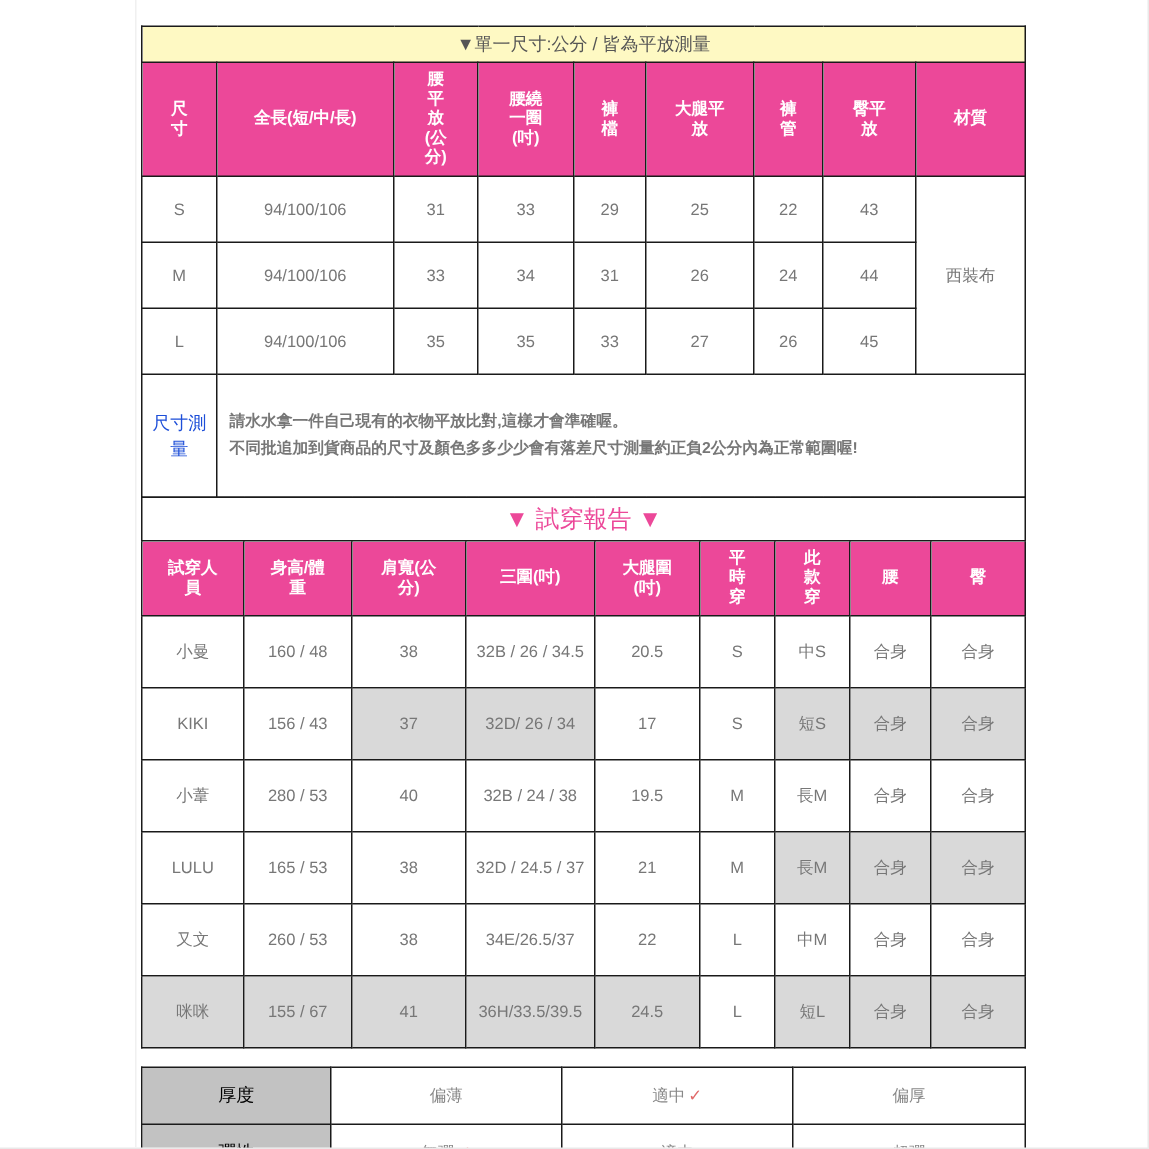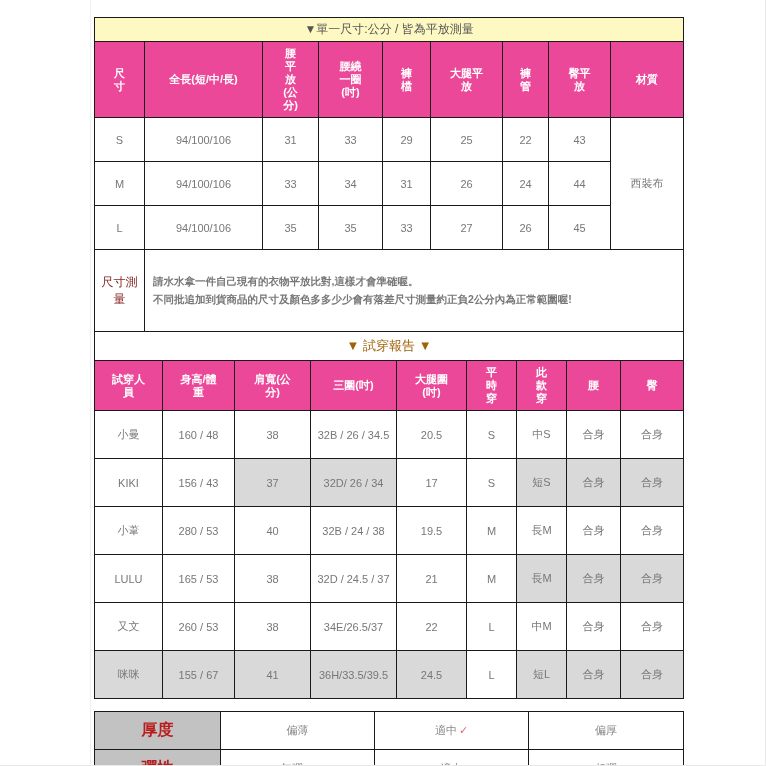--- a/index.html
+++ b/index.html
@@ -12,35 +12,35 @@
   .page-divider{position:absolute;left:90px;top:0;bottom:0;width:1px;background:#f0f0f0;}
   .content{position:absolute;left:94px;top:17px;width:589px;}
 
   table{border-collapse:collapse;table-layout:fixed;width:589px;}
   td,th{border:1px solid #1a1a1a;text-align:center;vertical-align:middle;
         font-size:11px;color:#777;font-weight:normal;padding:2px;overflow:hidden;}
 
   tr.dark th{background:#ec4899;color:#fff;font-weight:bold;font-size:11px;
              white-space:pre-line;line-height:13px;padding:5px 17px;}
   td.title-row{background:#fef9c3;color:#555;font-size:12px;height:19px;padding:2px;}
-  td.banner-row{background:#fff;color:#a16207;font-size:13px;height:24px;padding:2px;}
+  td.banner-row{background:#fff;color:#ec4899;font-size:16px;height:24px;padding:2px;}
 
   #size-body td{height:39px;}
   #fit-body td{height:43px;}
   td.hl{background:#d9d9d9;}
 
-  td.measure-label{font-size:12px;color:#7f1d1d;height:56px;}
+  td.measure-label{font-size:12px;color:#1d4ed8;height:56px;}
   td.measure-note{text-align:left;padding:20px 8px;}
   td.measure-note p{margin:5px 0;font-size:10.5px;font-weight:bold;color:#777;line-height:13px;}
 
   .footnotes{margin:10px 0 0 3px;}
   .footnotes p{margin:0;font-size:10px;color:#999;line-height:17px;}
 
   #fabric-table{margin-top:12px;}
-  #fabric-table th.fab-label{background:#c2c2c2;color:#b91c1c;font-size:16px;font-weight:bold;height:33px;}
+  #fabric-table th.fab-label{background:#c2c2c2;color:#000000;font-size:12px;font-weight:normal;height:33px;}
   #fabric-table td{height:33px;font-size:11px;color:#888;}
   .check{color:#e06a6a;font-size:11px;margin-left:2px;}
 </style>
 </head>
 <body>
 
 <div class="page-divider"></div>
 
 <div class="content">
 

